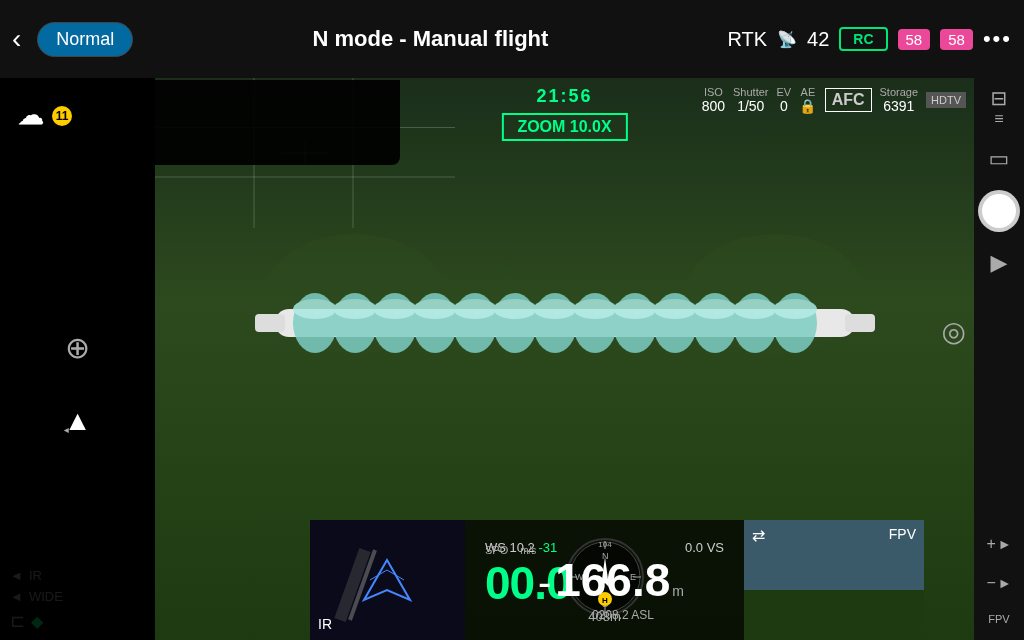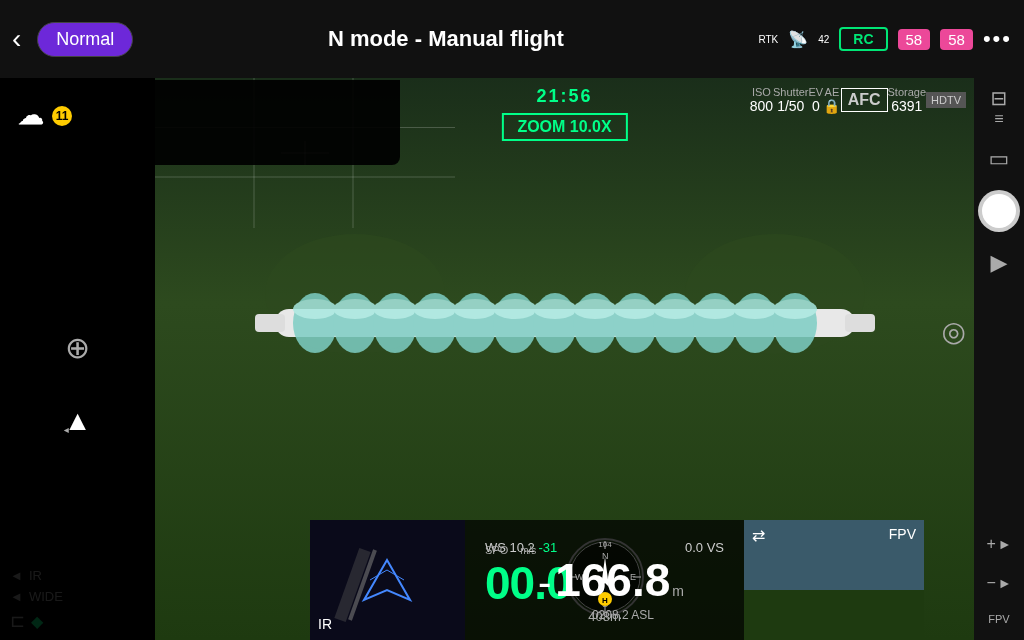--- a/index.html
+++ b/index.html
@@ -25,42 +25,42 @@
       z-index: 100;
     }
     .back-btn {
       font-size: 28px;
       color: #fff;
       cursor: pointer;
       margin-right: 16px;
       font-weight: 300;
     }
     .mode-dropdown {
-      background: #6d28d9;
+      background: #0369a1;
       border: 1px solid #444;
       border-radius: 20px;
       padding: 6px 18px;
       color: #fff;
       font-size: 18px;
       cursor: pointer;
     }
     .flight-mode-title {
       flex: 1;
       text-align: center;
       font-size: 22px;
       font-weight: bold;
       color: #fff;
     }
     .top-right-controls {
       display: flex;
       align-items: center;
       gap: 10px;
     }
     .rtk-badge {
-      font-size: 10px;
+      font-size: 20px;
       color: #fff;
     }
     .rc-badge {
       border: 2px solid #00e676;
       border-radius: 4px;
       padding: 2px 12px;
       color: #00e676;
       font-size: 14px;
       font-weight: bold;
     }
@@ -154,20 +154,21 @@
       font-weight: bold;
     }
 
     
     .cam-settings {
       position: absolute;
       top: 8px;
       right: 8px;
       display: flex;
       align-items: center;
+      gap: 8px;
       font-size: 13px;
       color: #ccc;
     }
     .cam-setting-group { display: flex; flex-direction: column; align-items: center; }
     .cam-setting-label { font-size: 11px; color: #aaa; }
     .cam-setting-value { font-size: 14px; color: #fff; }
     .afc-badge {
       background: transparent;
       border: 1px solid #fff;
       padding: 2px 6px;

